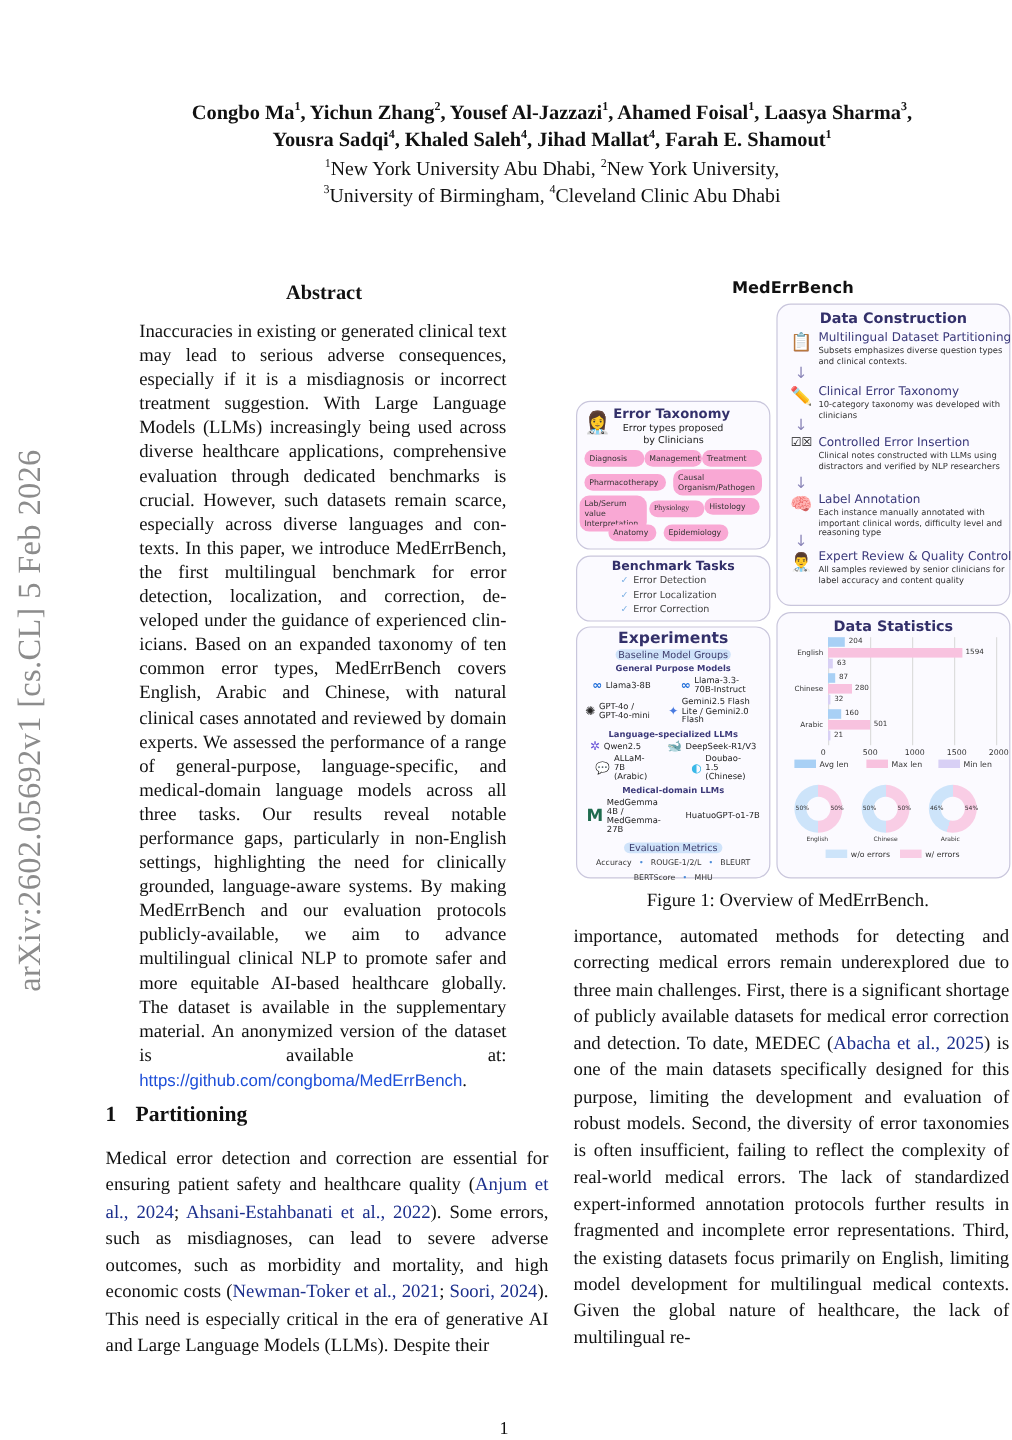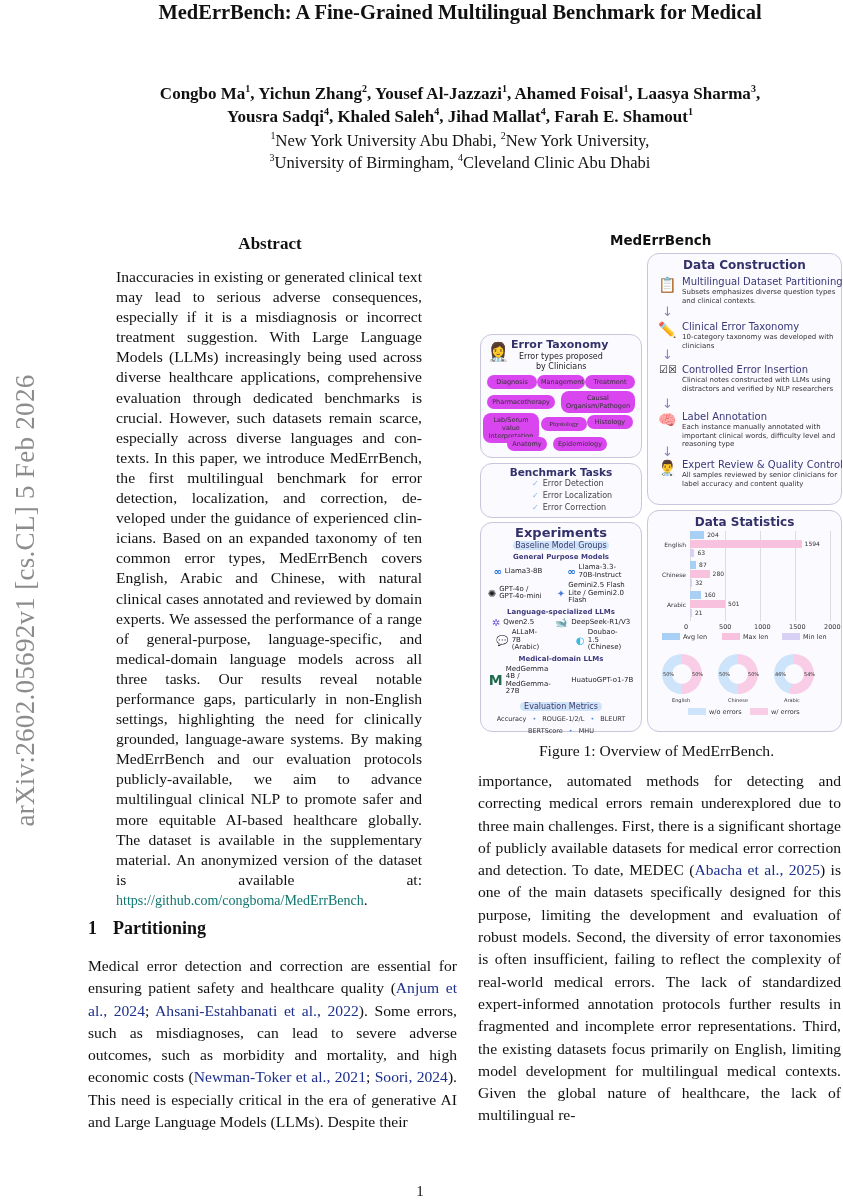--- a/index.html
+++ b/index.html
@@ -4,38 +4,38 @@
 <style>
   html, body { margin:0; padding:0; background:#ffffff; }
   body { width:843px; height:1200px; position:relative; overflow:hidden; font-family:"Liberation Serif", serif; color:#111; }
   .title { position:absolute; left:90px; width:740px; top:0px; text-align:center; font-weight:bold; font-size:20.5px; line-height:25px; }
   .authors { position:absolute; left:90px; width:740px; top:82px; text-align:center; font-weight:bold; font-size:17px; line-height:23px; }
   .affil { position:absolute; left:90px; width:740px; top:130px; text-align:center; font-size:16.5px; line-height:22px; }
   sup { font-size:10px; vertical-align:7px; line-height:0; }
   .arxiv { position:absolute; left:-305px; top:585px; width:660px; transform:rotate(-90deg); font-size:27px; color:#8c8c8c; white-space:nowrap; text-align:center; letter-spacing:0.3px; }
   .abstract-head { position:absolute; left:80px; width:380px; top:234px; text-align:center; font-weight:bold; font-size:17px; }
   .abstract { position:absolute; left:116px; width:306px; top:267px; font-size:15.6px; line-height:20.1px; text-align:justify; hyphens:manual; }
-  .link { color:#0f766e; font-family:Liberation Serif, serif; font-size:14px; }
+  .link { color:#1d4ed8; font-family:Liberation Sans, sans-serif; font-size:14px; }
   .cite { color:#1c2f8c; }
   .sec-head { position:absolute; left:88px; top:918px; font-weight:bold; font-size:18px; }
   .sec-head .num { margin-right:16px; }
   .intro { position:absolute; left:88px; width:369px; top:955px; font-size:15.6px; line-height:22.3px; text-align:justify; }
   .right-text { position:absolute; left:478px; width:363px; top:770px; font-size:15.6px; line-height:22.3px; text-align:justify; }
   .caption { position:absolute; left:470px; width:373px; top:742px; text-align:center; font-size:15.6px; }
   .page-num { position:absolute; left:410px; top:1183px; width:20px; text-align:center; font-size:15px; }
 
   
   .fig { position:absolute; left:470px; top:228px; width:373px; height:505px; font-family:"DejaVu Sans", sans-serif; }
   .fig-title { position:absolute; left:140px; top:4px; font-weight:bold; font-size:13.5px; color:#111; }
   .panel { position:absolute; border:1.5px solid #c9c6dc; border-radius:12px; background:#fbfaff; }
   .ptitle { text-align:center; font-weight:bold; color:#33306a; }
   .ds-row { position:relative; margin:3px 8px; height:14px; border:1.2px solid #9b8fc2; border-radius:8px; background:#e6ddf6; font-size:8px; color:#3b3560; line-height:14px; padding:0 10px; }
   .ds-row .cnt { position:absolute; right:10px; top:0; }
-  .chip { position:absolute; background:#d946ef; border-radius:8px; font-size:6.5px; color:#333; text-align:center; line-height:8px; padding:3px 4px; }
-  .task { font-size:8px; color:#444; margin-left:51px; line-height:12px; }
+  .chip { position:absolute; background:#f9a8d4; border-radius:8px; font-size:6.5px; color:#333; line-height:8px; padding:3px 4px; }
+  .task { font-size:8px; color:#444; margin-left:36px; line-height:12px; }
   .task .chk { color:#7fb2e5; margin-right:4px; }
   .pill { margin:0 auto; text-align:center; background:#cfe3fa; border-radius:8px; font-size:8px; color:#3b3b6a; }
   .grp { text-align:center; font-size:7px; font-weight:bold; color:#3d3a7a; margin-top:3px; }
   .model-row { display:flex; justify-content:space-around; font-size:7px; color:#222; align-items:center; margin-top:3px; line-height:7.5px; }
   .model { display:flex; align-items:center; gap:3px; }
   .mi { font-weight:bold; font-size:10px; }
   .metric-line { text-align:center; font-size:6.5px; color:#333; margin-top:4px; }
   .metric-line .dot { color:#4a8ad8; margin:0 6px; }
   .dc-step { position:absolute; left:10px; width:180px; }
   .dc-step .ic { position:absolute; left:0; top:0; width:20px; height:20px; font-size:15px; text-align:center; }
@@ -50,21 +50,20 @@
   .legend-sw { position:absolute; width:18px; height:7px; }
   .legend-tx { position:absolute; font-size:6.5px; color:#333; }
   .donut { position:absolute; width:40px; height:40px; border-radius:50%; }
   .donut-hole { position:absolute; left:10px; top:10px; width:20px; height:20px; border-radius:50%; background:#fbfaff; }
   .pct { position:absolute; font-size:5px; color:#333; }
 </style>
 </head>
 <body>
 
 <div class="title">
-  <div>MedErrBench: A Fine-Grained Multilingual Benchmark for Medical</div>
 </div>
 
 <div class="authors">
   <div>
     <span>Congbo Ma</span><sup>1</sup>,
     <span>Yichun Zhang</span><sup>2</sup>,
     <span>Yousef Al-Jazzazi</span><sup>1</sup>,
     <span>Ahamed Foisal</span><sup>1</sup>,
     <span>Laasya Sharma</span><sup>3</sup>,
   </div>

